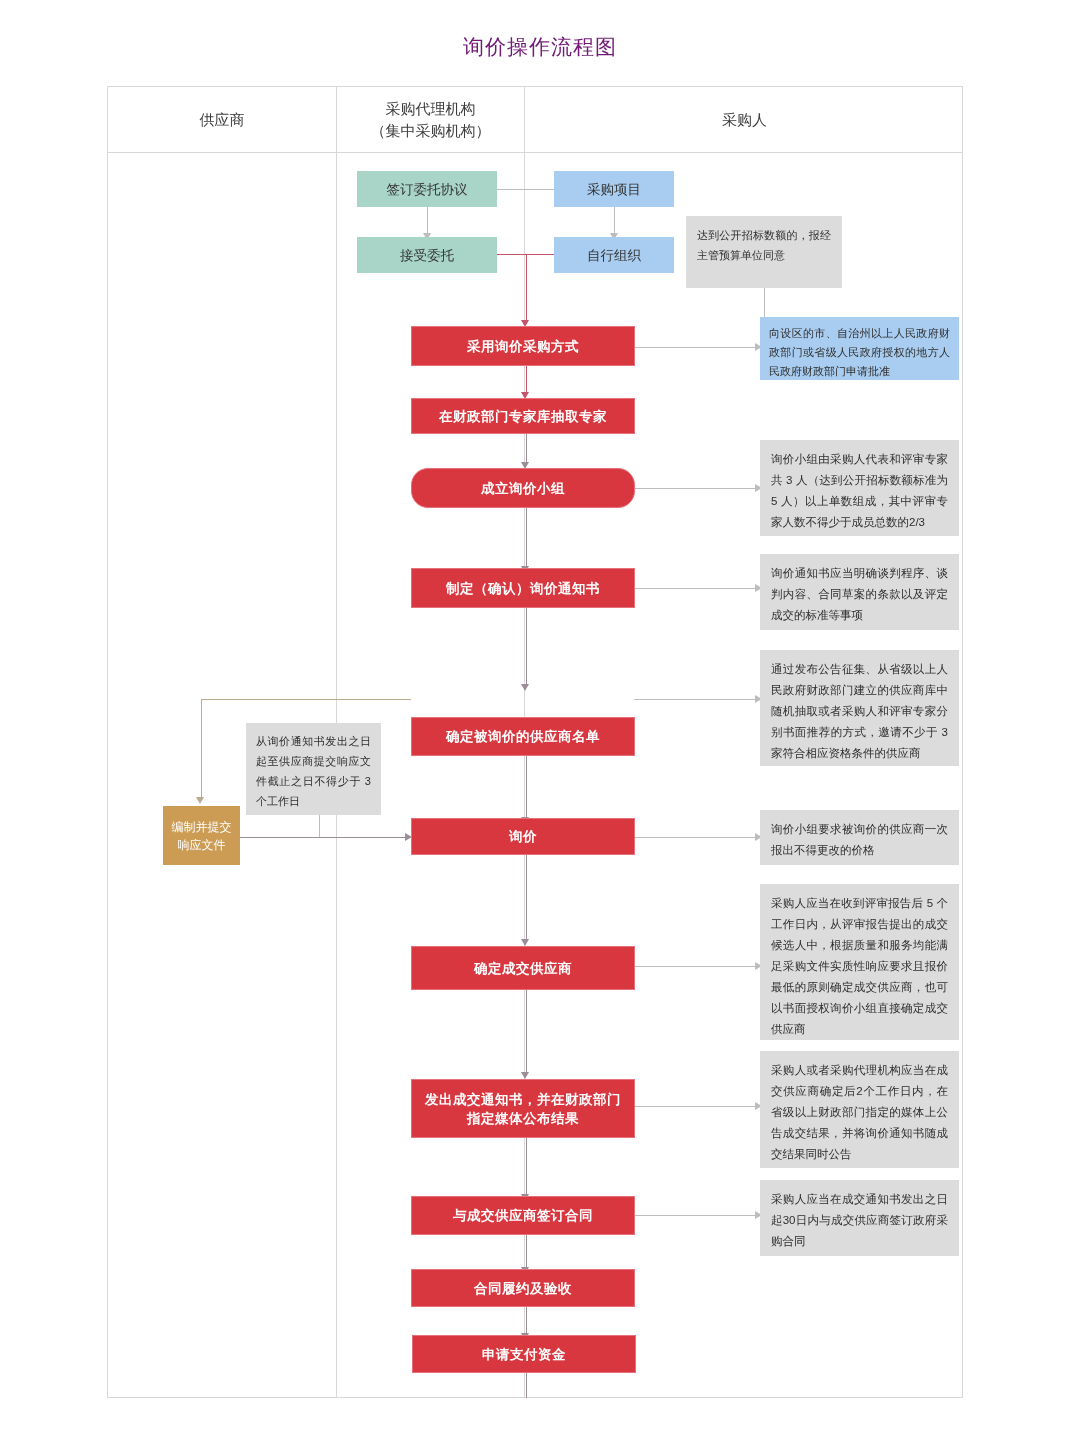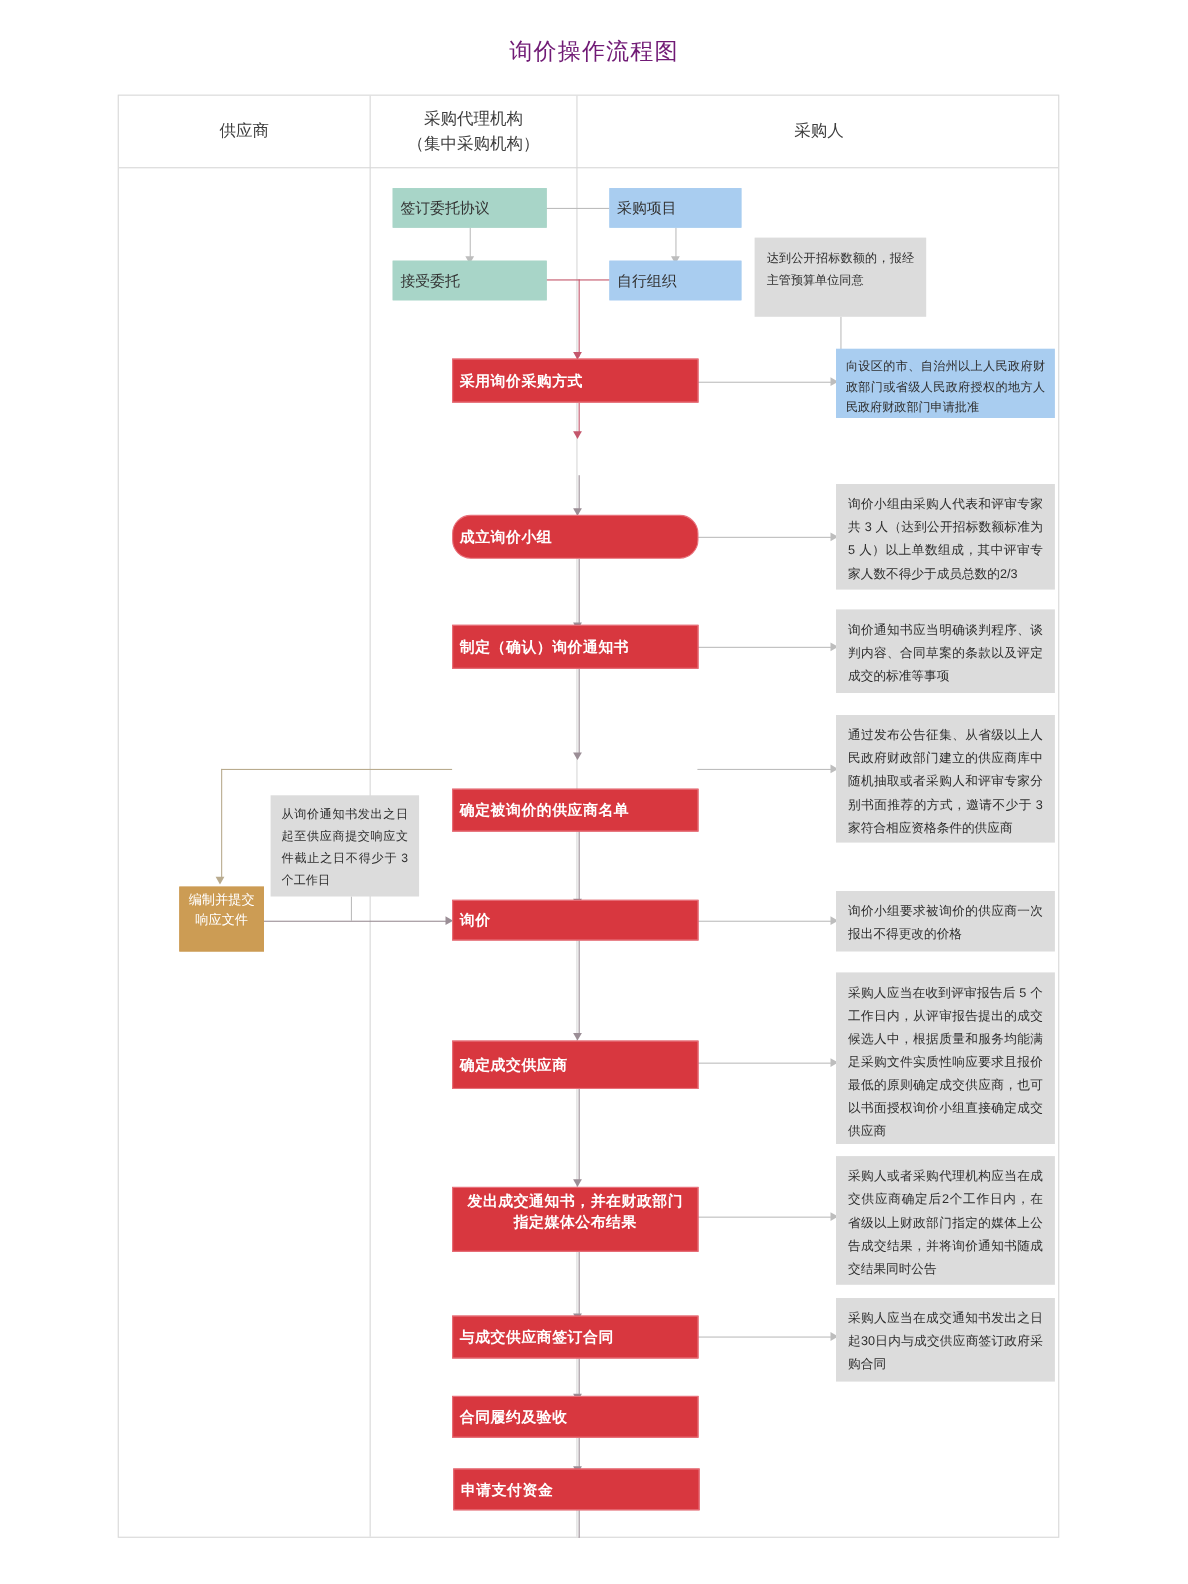--- a/index.html
+++ b/index.html
@@ -59,20 +59,21 @@
   #lane-title-0 { left: 0;    width: 228px; }
   #lane-title-1 { left: 229px; width: 187px; }
   #lane-title-2 { left: 417px; width: 439px; }
   .lane-title span { display: block; }
 
   
   .node {
     position: absolute;
     display: flex;
     align-items: center;
+    justify-content: center;
     text-align: center;
     font-size: 13px;
     line-height: 19px;
     padding: 2px 6px;
   }
   .node.red {
     background: #d8373f;
     border: 1px solid #e8707a;
     color: #ffffff;
     font-weight: 700;
@@ -273,20 +274,23 @@
   </div>
 
   <div class="node red" style="left:411px; top:326px; width:224px; height:40px;">
     <span>采用询价采购方式</span>
   </div>
 
   <div class="note blue-note" style="left:760px; top:317px; width:199px; height:63px; line-height:19px; font-size:11px; padding:7px 9px;">
     <span>向设区的市、自治州以上人民政府财政部门或省级人民政府授权的地方人民政府财政部门申请批准</span>
   </div>
 
+  <div class="node red" style="left:411px; top:398px; width:224px; height:36px;">
+    <span>在财政部门专家库抽取专家</span>
+  </div>
 
   <div class="node red" style="left:411px; top:468px; width:224px; height:40px;border-radius:17px;">
     <span>成立询价小组</span>
   </div>
 
   <div class="note gray" style="left:760px; top:440px; width:199px; height:96px;">
     <span>询价小组由采购人代表和评审专家共 3 人（达到公开招标数额标准为 5 人）以上单数组成，其中评审专家人数不得少于成员总数的2/3</span>
   </div>
 
   <div class="node red" style="left:411px; top:568px; width:224px; height:40px;">

